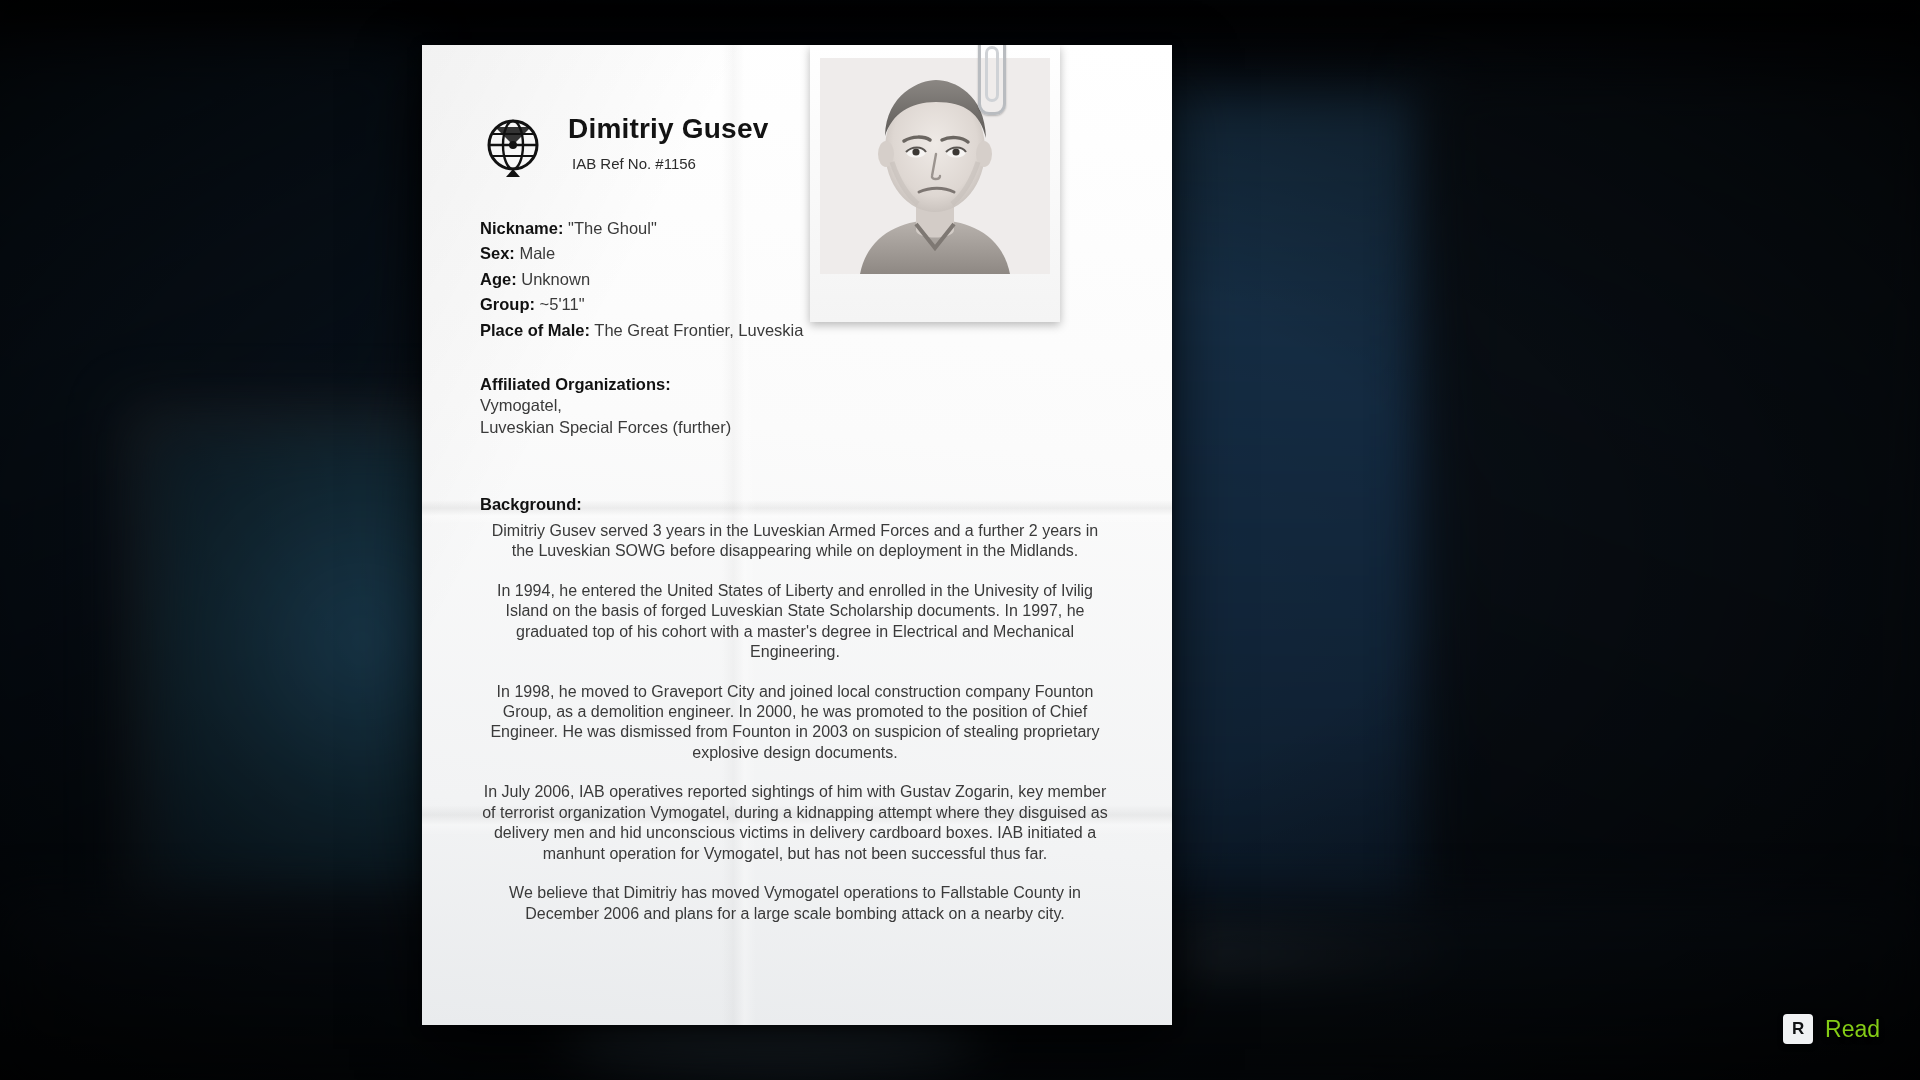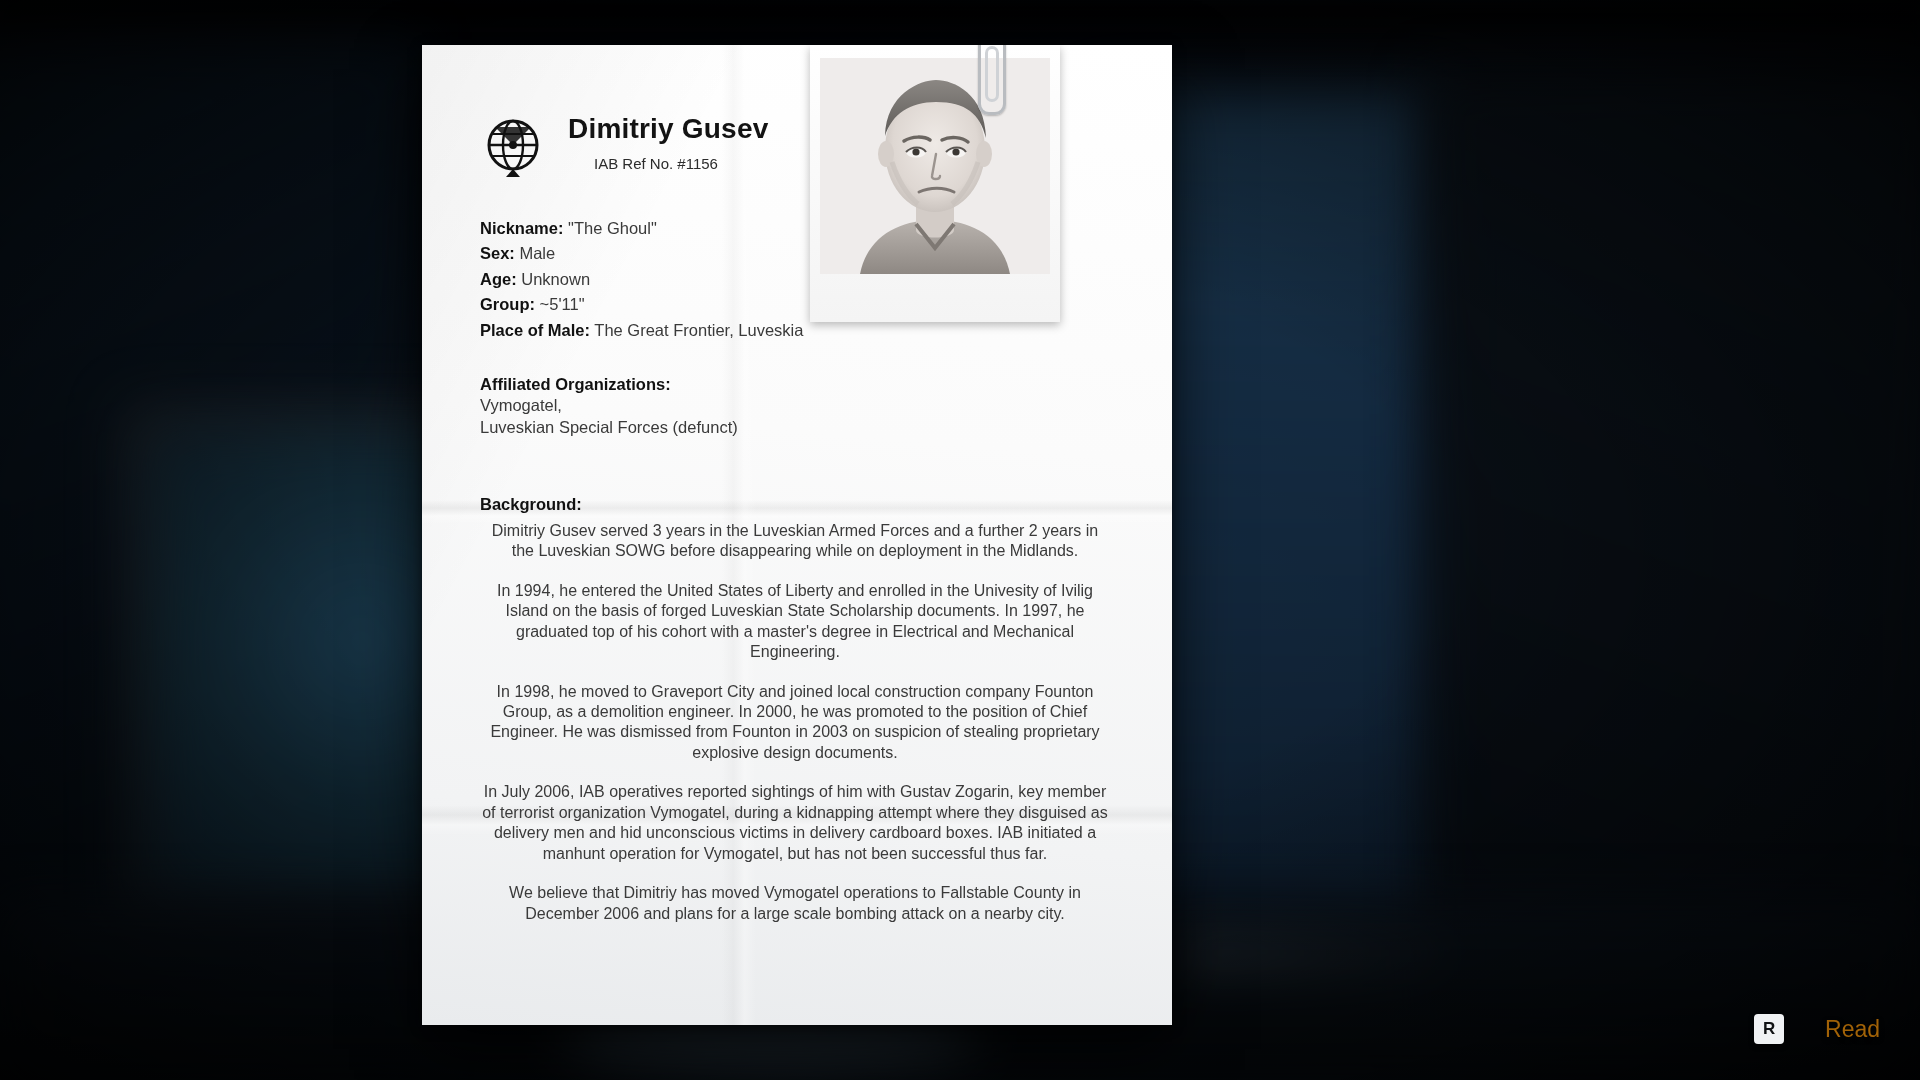--- a/index.html
+++ b/index.html
@@ -151,21 +151,21 @@
     font-size: 28px;
     font-weight: bold;
     letter-spacing: 0.2px;
     color: #131313;
     margin: 0 0 12px 0;
     line-height: 1;
   }
   .doc-ref {
     font-size: 15px;
     color: #2c2c2c;
-    margin-left: 26px;
+    margin-left: 4px;
   }
 
   
   .photo-card {
     position: absolute;
     left: 388px;
     top: 0px;
     width: 250px;
     height: 277px;
     background: linear-gradient(180deg, #ffffff 0%, #f4f4f4 100%);
@@ -257,24 +257,23 @@
     color: #101214;
     border-radius: 4px;
     display: flex;
     align-items: center;
     justify-content: center;
     font-size: 17px;
     font-weight: bold;
     box-shadow: 0 2px 5px rgba(0,0,0,0.7);
   }
   .prompt-label {
-    color: #a16207;
+    color: #84cc16;
     font-size: 23px;
     text-shadow: 0 2px 5px rgba(0,0,0,0.9);
-    margin-left: 29px;
   }
 </style>
 </head>
 <body>
 
 <div id="screen">
 
   <div class="bg">
     <div class="bg-shape bg-top-band"></div>
     <div class="bg-shape bg-dark-left"></div>
@@ -387,21 +386,21 @@
           <span>~5'11"</span>
         </div>
         <div class="field">
           <b>Place of Male:</b>
           <span>The Great Frontier, Luveskia</span>
         </div>
       </div>
 
       <div class="section-head">Affiliated Organizations:</div>
       <div class="org-line">Vymogatel,</div>
-      <div class="org-line">Luveskian Special Forces (defunct)</div>
+      <div class="org-line">Luveskian Special Forces (further)</div>
 
       <div class="bg-head">Background:</div>
       <p class="para">Dimitriy Gusev served 3 years in the Luveskian Armed Forces and a further 2 years in the Luveskian SOWG before disappearing while on deployment in the Midlands.</p>
       <p class="para">In 1994, he entered the United States of Liberty and enrolled in the Univesity of Ivilig Island on the basis of forged Luveskian State Scholarship documents. In 1997, he graduated top of his cohort with a master's degree in Electrical and Mechanical Engineering.</p>
       <p class="para">In 1998, he moved to Graveport City and joined local construction company Founton Group, as a demolition engineer. In 2000, he was promoted to the position of Chief Engineer. He was dismissed from Founton in 2003 on suspicion of stealing proprietary explosive design documents.</p>
       <p class="para">In July 2006, IAB operatives reported sightings of him with Gustav Zogarin, key member of terrorist organization Vymogatel, during a kidnapping attempt where they disguised as delivery men and hid unconscious victims in delivery cardboard boxes. IAB initiated a manhunt operation for Vymogatel, but has not been successful thus far.</p>
       <p class="para">We believe that Dimitriy has moved Vymogatel operations to Fallstable County in December 2006 and plans for a large scale bombing attack on a nearby city.</p>
 
     </div>
   </div>

